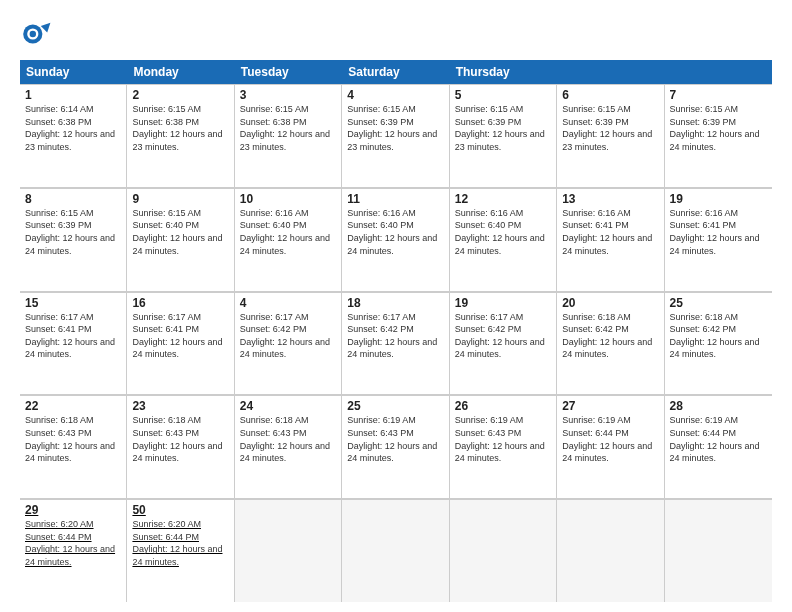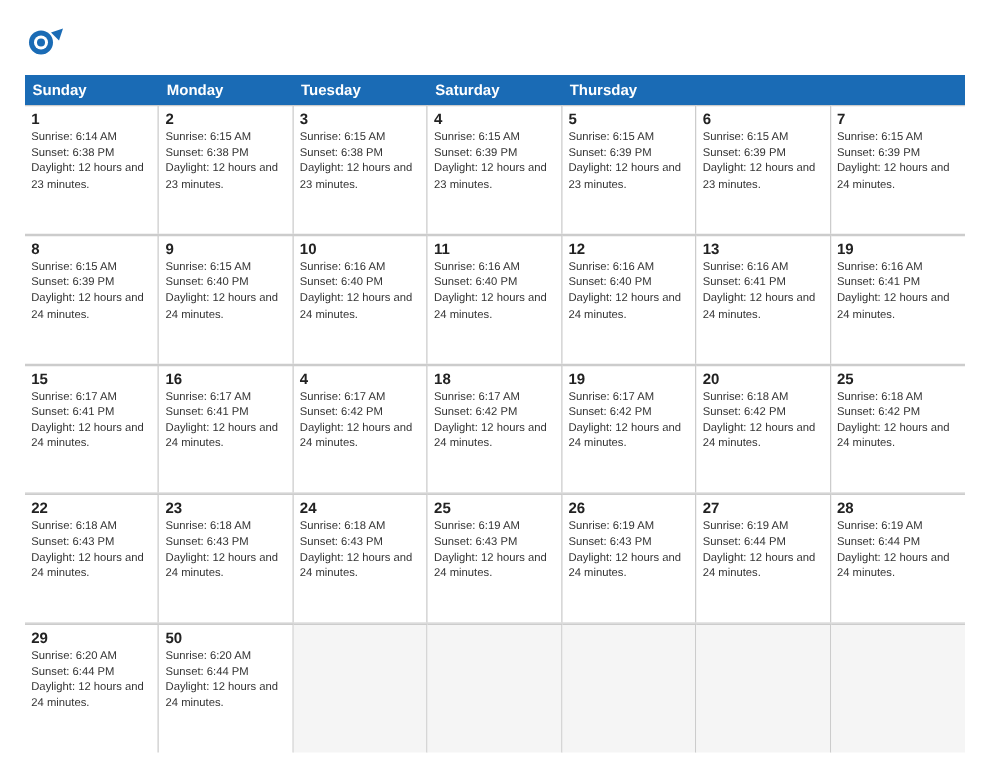--- a/index.html
+++ b/index.html
@@ -76,20 +76,21 @@
       flex: 1;
     }
     .cal-row {
       display: grid;
       grid-template-columns: repeat(7, 1fr);
       flex: 1;
       border-bottom: 1px solid #ccc;
     }
     .cal-row:last-child {
       border-bottom: none;
+      text-decoration: underline;
     }
     .cal-cell {
       border-right: 1px solid #ccc;
       border-top: 1px solid #ccc;
       padding: 3px 5px;
       font-size: 9.5px;
       color: #333;
       vertical-align: top;
       overflow: hidden;
     }

